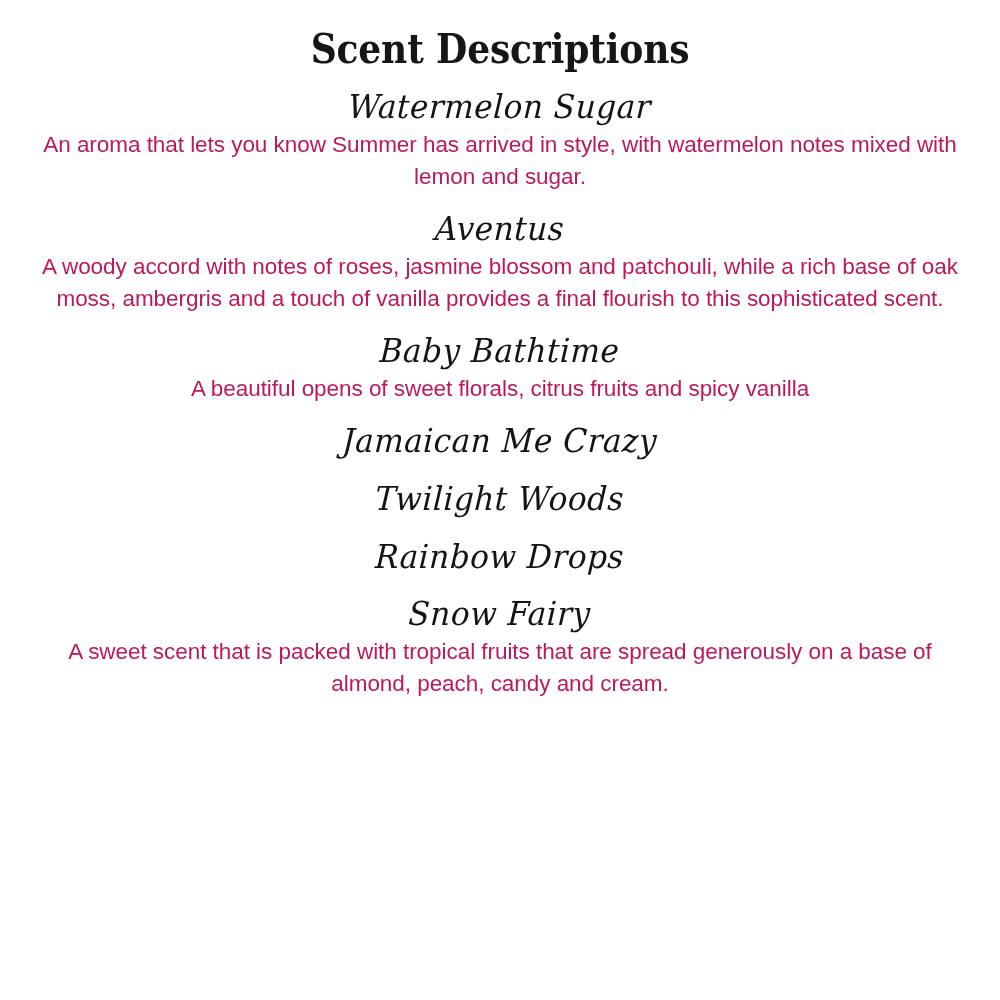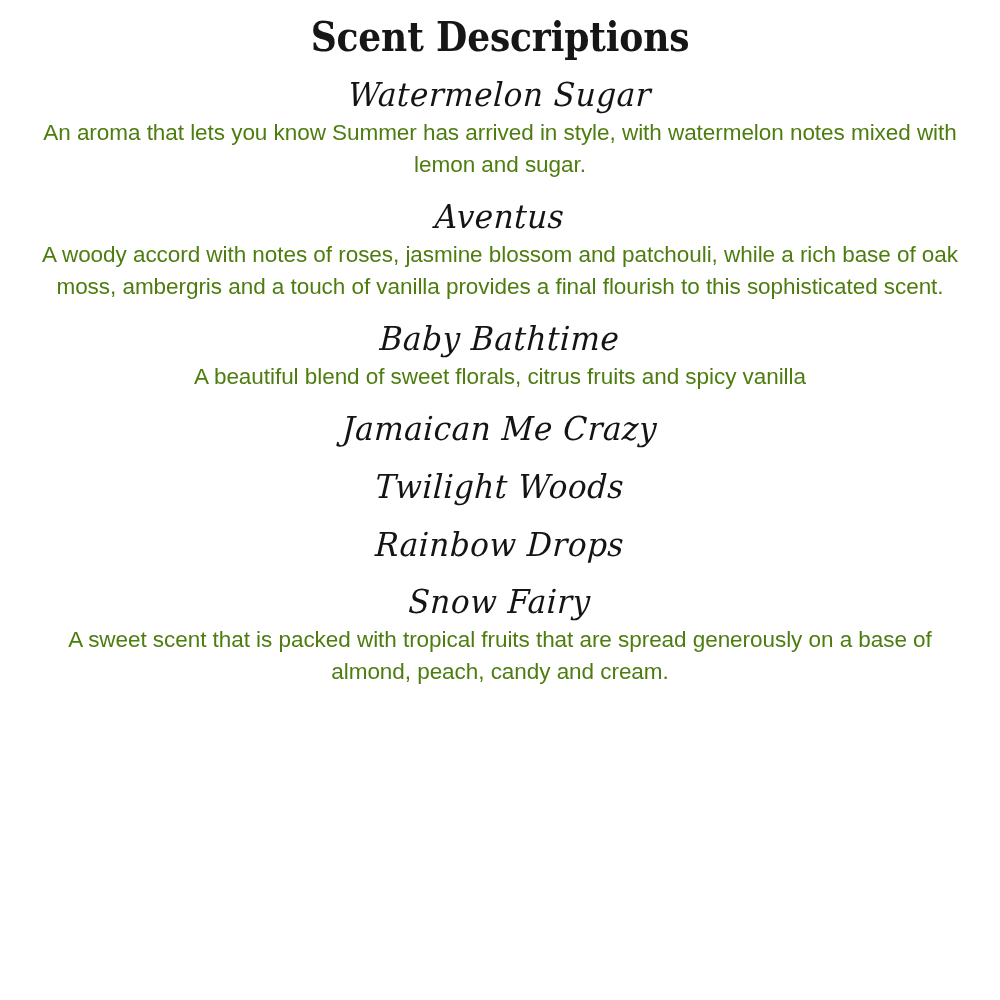--- a/index.html
+++ b/index.html
@@ -13,21 +13,21 @@
     overflow: hidden;
     font-family: "Liberation Sans", sans-serif;
     color: #1a1a1a;
     -webkit-font-smoothing: antialiased;
   }
 
   .page {
     width: 1000px;
     height: 1000px;
     box-sizing: border-box;
-    padding: 0;
+    padding: 12px;
     background: #ffffff;
     display: block;
   }
 
   .page-title {
     font-family: "DejaVu Serif", "Liberation Serif", serif;
     font-weight: 700;
     font-size: 41px;
     line-height: 1.05;
     letter-spacing: -0.2px;
@@ -65,21 +65,21 @@
     transform: scaleX(0.94) skewX(-3deg);
     transform-origin: center center;
   }
 
   .scent-desc {
     font-family: "Liberation Sans", sans-serif;
     font-weight: 400;
     font-size: 22.5px;
     line-height: 1.42;
     text-align: center;
-    color: #4d7c0f;
+    color: #be185d;
     margin: 0 auto;
     width: 966px;
     letter-spacing: -0.05px;
   }
 
   
   .scent-entry:nth-child(1) .scent-desc { width: 950px; }
   .scent-entry:nth-child(2) .scent-desc { width: 966px; text-align: center; }
   .scent-entry:nth-child(3) .scent-desc { width: 880px; }
   .scent-entry:nth-child(4) .scent-desc { width: 962px; }
@@ -101,21 +101,21 @@
       <p class="scent-desc">An aroma that lets you know Summer has arrived in style, with watermelon notes mixed with lemon and sugar.</p>
     </section>
 
     <section class="scent-entry">
       <h2 class="scent-name">Aventus</h2>
       <p class="scent-desc">A woody accord with notes of roses, jasmine blossom and patchouli, while a rich base of oak moss, ambergris and a touch of vanilla provides a final flourish to this sophisticated scent.</p>
     </section>
 
     <section class="scent-entry">
       <h2 class="scent-name">Baby Bathtime</h2>
-      <p class="scent-desc">A beautiful blend of sweet florals, citrus fruits and spicy vanilla</p>
+      <p class="scent-desc">A beautiful opens of sweet florals, citrus fruits and spicy vanilla</p>
     </section>
 
     <section class="scent-entry">
       <h2 class="scent-name">Jamaican Me Crazy</h2>
     </section>
 
     <section class="scent-entry">
       <h2 class="scent-name">Twilight Woods</h2>
     </section>
 

